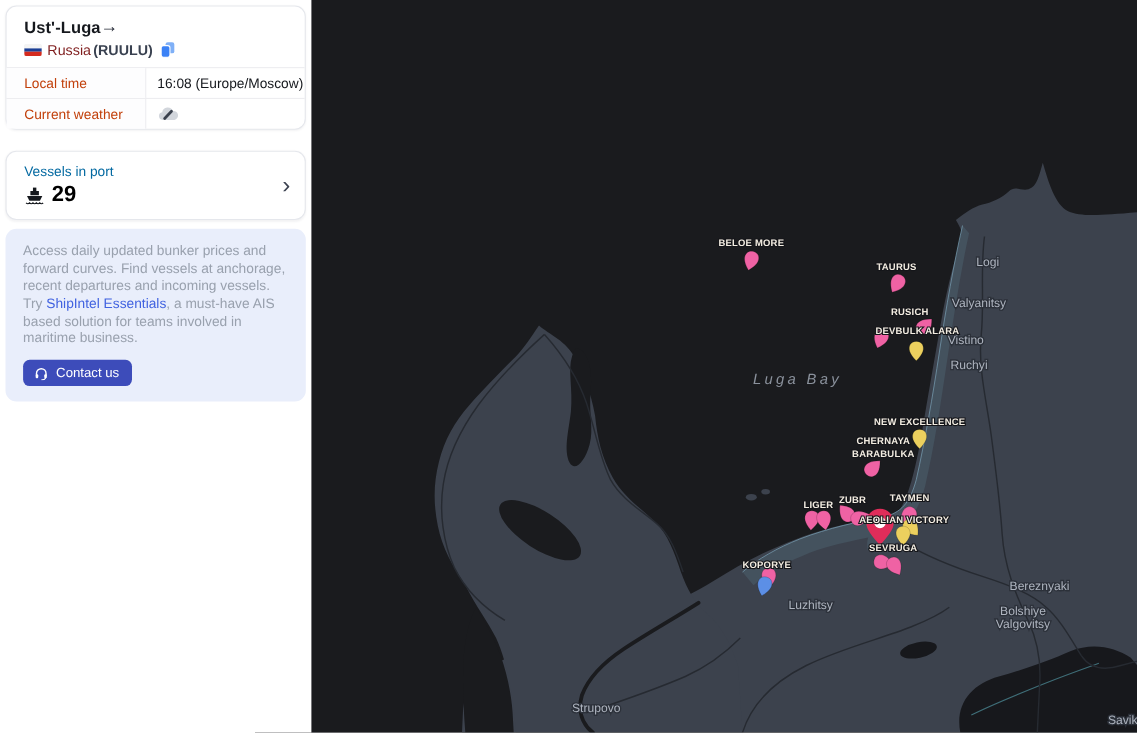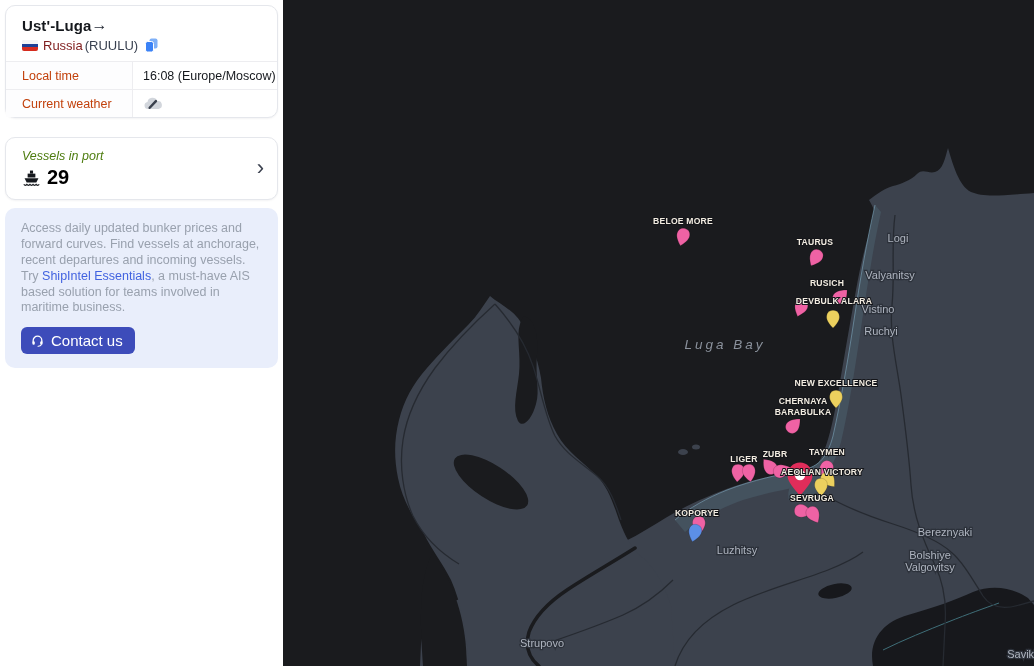--- a/index.html
+++ b/index.html
@@ -14,41 +14,41 @@
   .card-head{padding:10px 14px 8px 16px;}
   .title-row{display:flex;align-items:center;justify-content:flex-start;}
   .port-title{font-size:15px;font-weight:700;color:#15181d;letter-spacing:.1px;}
   .fwd-arrow{font-size:16px;color:#1f2430;cursor:pointer;}
   .country-row{display:flex;align-items:center;gap:5px;margin-top:4px;font-size:13px;}
   .flag{display:inline-block;width:16px;height:11px;border-radius:2px;overflow:hidden;
         box-shadow:0 0 0 1px rgba(0,0,0,.08) inset;}
   .flag i{display:block;height:3.67px;}
   .f-w{background:#f4f4f4;} .f-b{background:#1c3f94;} .f-r{background:#d52b1e;}
   .country{color:#7f1d1d;}
-  .locode{color:#394150;font-weight:400;margin-left:-3px;}
+  .locode{color:#394150;font-weight:700;margin-left:-3px;}
   .copy-ic{margin-left:2px;cursor:pointer;display:inline-flex;}
   .info-row{display:flex;border-top:1px solid #ededf0;height:27px;align-items:stretch;font-size:12.5px;}
   .info-label{width:110px;flex:0 0 110px;border-right:1px solid #ededf0;color:#c2410c;
               display:flex;align-items:center;padding-left:16px;background:#fdfdfe;}
   .info-value{display:flex;align-items:center;gap:6px;padding-left:10px;color:#15181d;}
 
   .card-vessels{margin-top:19px;position:relative;padding:11px 16px 10px;}
-  .v-label{font-size:12.5px;color:#4d7c0f;font-style:italic;}
+  .v-label{font-size:12.5px;color:#0369a1;}
   .v-count-row{display:flex;align-items:center;gap:6px;margin-top:3px;}
   .v-count{font-size:20px;font-weight:700;color:#000000;}
   .chev{position:absolute;right:13px;top:50%;transform:translateY(-54%);font-size:22px;
         color:#3c4250;cursor:pointer;line-height:1;}
 
   .card-promo{margin-top:8px;background:#e9eefb;border:none;border-radius:10px;
               padding:13px 16px 14px;box-shadow:none;}
   .promo-text{margin:0;font-size:12.5px;line-height:1.27;color:#99a1ae;}
   .promo-link{color:#4162e0;text-decoration:none;cursor:pointer;}
   .contact-btn{margin-top:11px;display:inline-flex;align-items:center;gap:7px;
                background:#3d4cba;color:#fff;border:none;border-radius:6px;
-               padding:5px 12px 5px 10px;font-size:15px;font-family:inherit;cursor:pointer;}
+               padding:5px 12px 5px 10px;font-size:12px;font-family:inherit;cursor:pointer;}
 
   
   .map-wrap{position:absolute;left:283px;top:0;width:751px;height:666px;background:#1a1b1e;}
   .water{fill:#1a1b1e;}
   .land{fill:#3c424d;}
   .shallow{fill:#44525e;}
   .shoal-edge{fill:none;stroke:#7fa9c0;stroke-width:.9;opacity:.65;}
   .forest{fill:#17181c;}
   .road{fill:none;stroke:#262a31;stroke-width:1.3;}
   .river{fill:none;stroke:#1a1b1e;stroke-width:3.5;stroke-linecap:round;}

